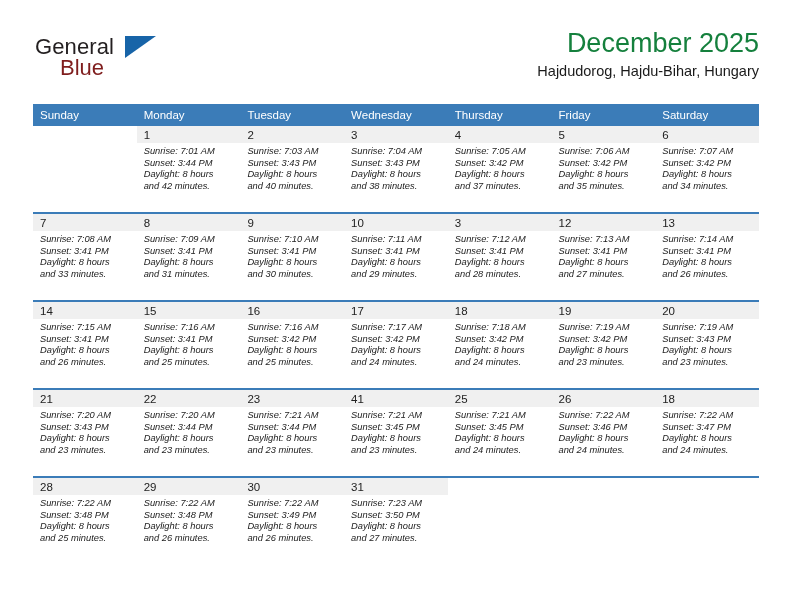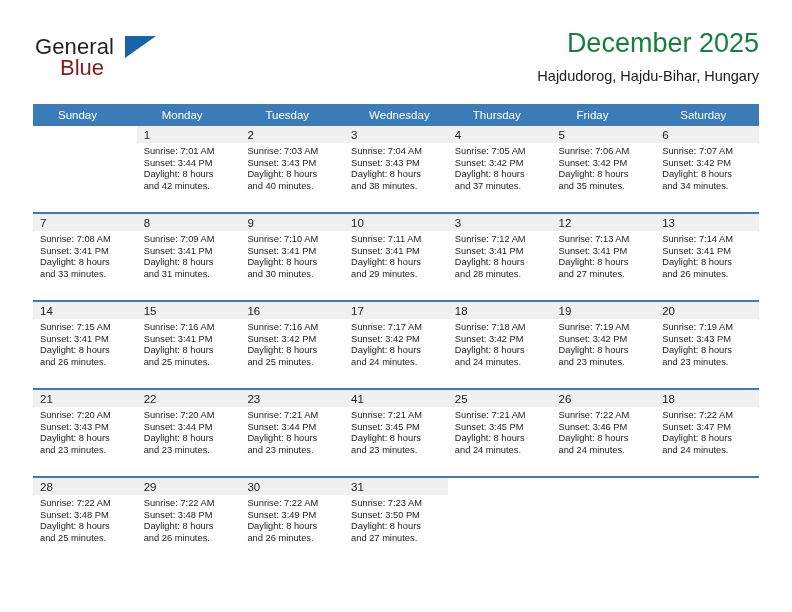--- a/index.html
+++ b/index.html
@@ -72,40 +72,39 @@
   .cal-title {
     font-size: 27px;
     color: #15803d;
     line-height: 34px;
     white-space: nowrap;
   }
   .cal-subtitle {
     font-size: 14.5px;
     color: #1a1a1a;
     line-height: 22px;
-    margin-top: 5px;
     white-space: nowrap;
   }
 
   
   .calendar {
     position: absolute;
     left: 33px;
     top: 104px;
     width: 726px;
     border-collapse: collapse;
     table-layout: fixed;
   }
   .calendar th {
     background: #3b7cb8;
     color: #ffffff;
     font-size: 11.5px;
     font-weight: normal;
     text-align: left;
-    padding: 5px 0 5px 25px;
+    padding: 5px 0 5px 7px;
     height: 11px;
     border: none;
   }
   .calendar td {
     vertical-align: top;
     padding: 0;
     border: none;
     width: 103.71px;
     height: 86px;
   }
@@ -130,20 +129,21 @@
     line-height: 16px;
   }
   .cell-empty .daynum-strip {
     background: #ffffff;
   }
   .cell-body {
     padding: 3px 4px 0 7px;
     font-size: 9.3px;
     line-height: 11.6px;
     color: #222222;
+    font-style: italic;
   }
   .cell-body div {
     white-space: nowrap;
   }
 </style>
 </head>
 <body>
 
 <div class="page">
 

